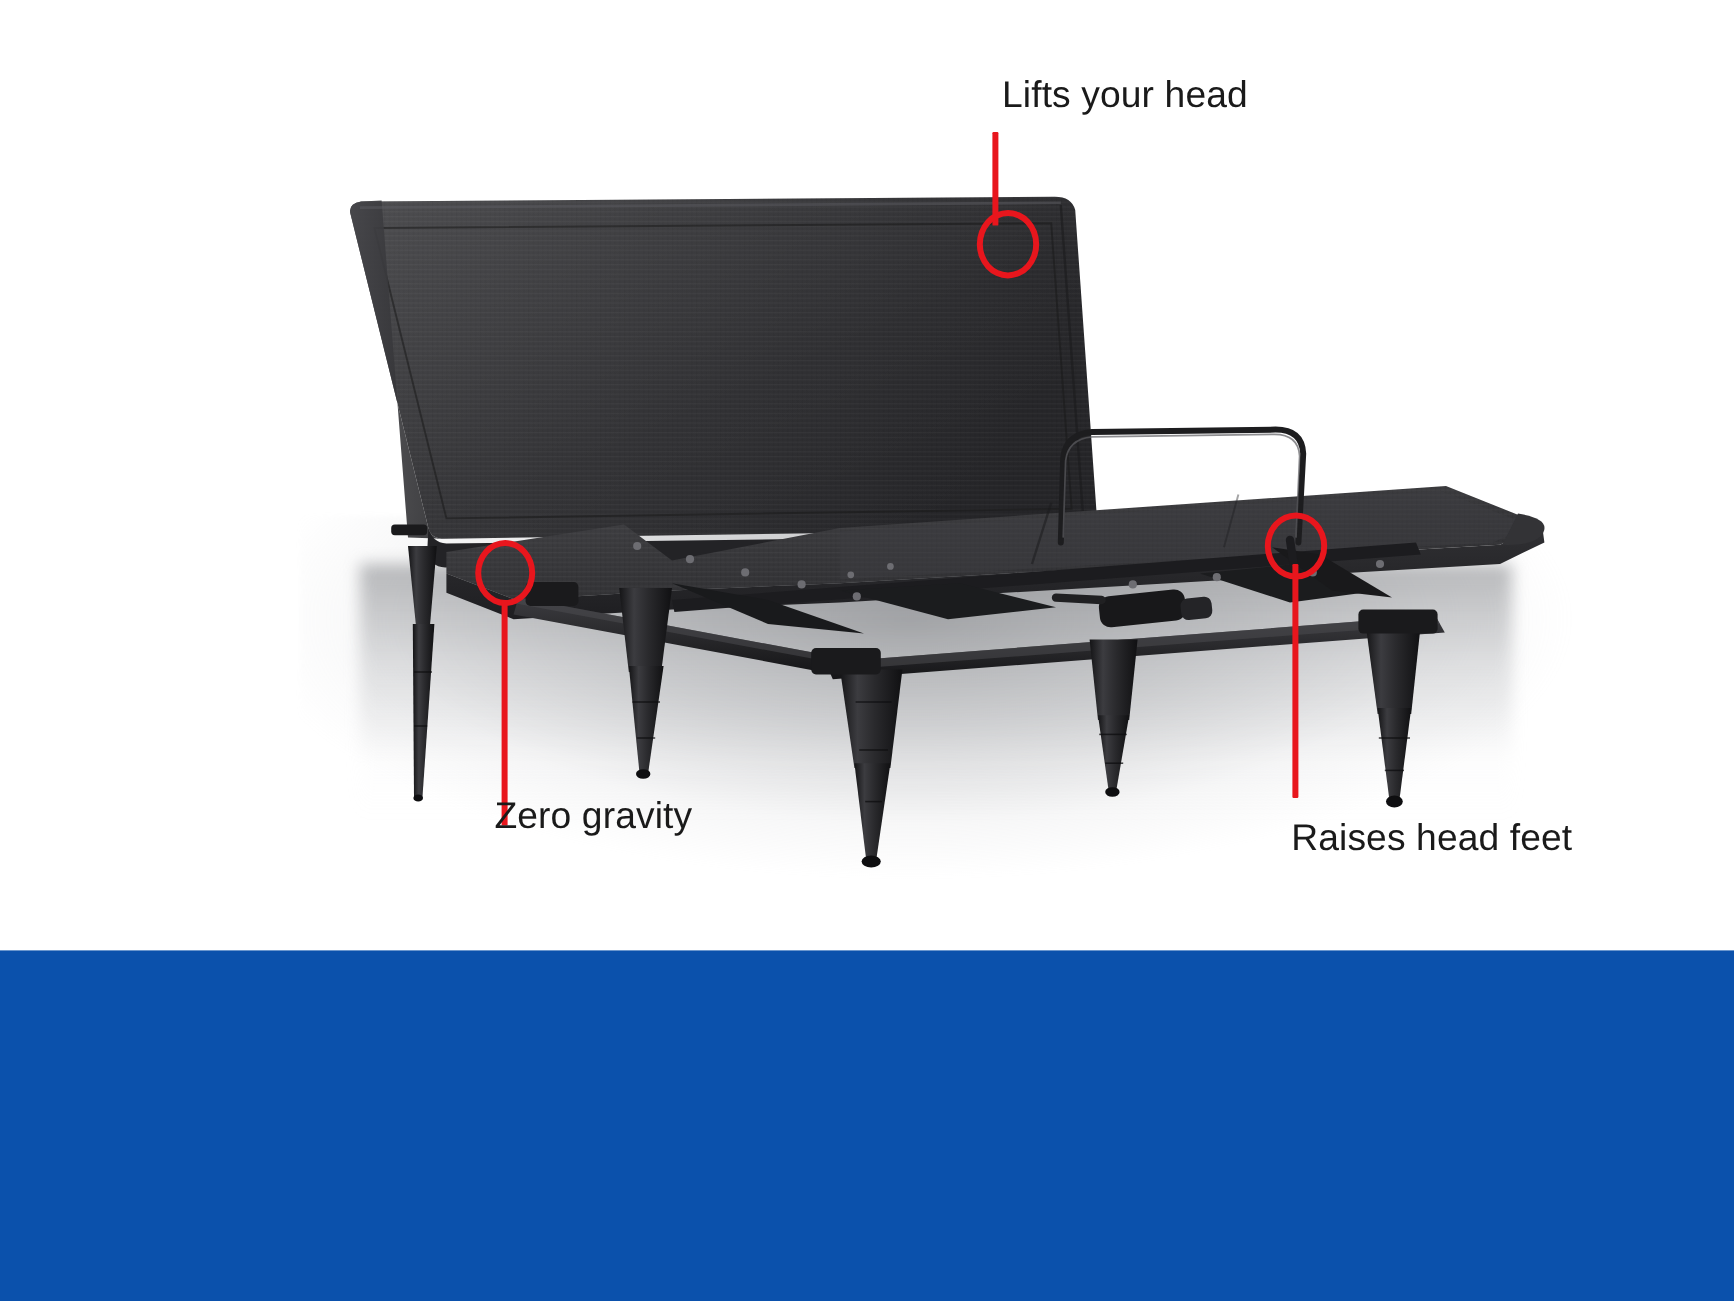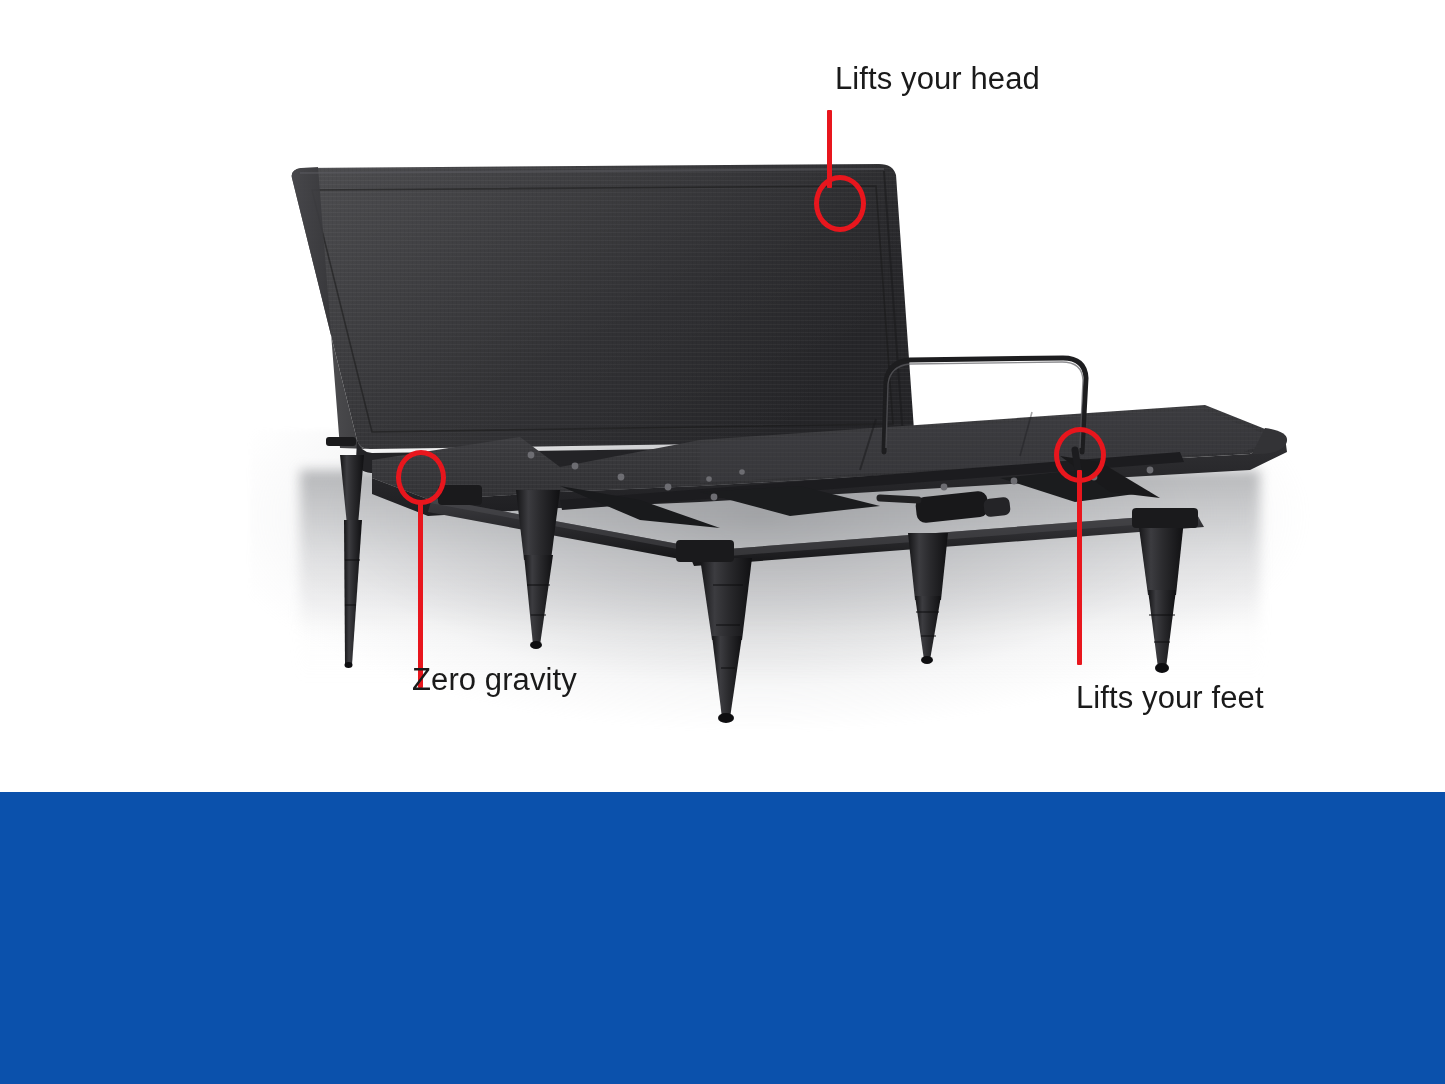--- a/index.html
+++ b/index.html
@@ -233,21 +233,21 @@
     <div class="callout-label" style="left:835px;top:63px;">Lifts your head</div>
     <div class="lead-line" style="left:827px;top:110px;width:5px;height:78px;"></div>
     <div class="lead-ring" style="left:814px;top:175px;width:52px;height:57px;"></div>
 
     <div class="lead-ring" style="left:396px;top:450px;width:50px;height:55px;"></div>
     <div class="lead-line" style="left:418px;top:500px;width:5px;height:188px;"></div>
     <div class="callout-label" style="left:412px;top:664px;">Zero gravity</div>
 
     <div class="lead-ring" style="left:1054px;top:427px;width:52px;height:56px;"></div>
     <div class="lead-line" style="left:1077px;top:470px;width:5px;height:195px;"></div>
-    <div class="callout-label" style="left:1076px;top:682px;">Lifts your feet</div>
+    <div class="callout-label" style="left:1076px;top:682px;">Raises head feet</div>
   </div>
 
   <div id="banner">
     
 
     
 
     
   </div>
 

